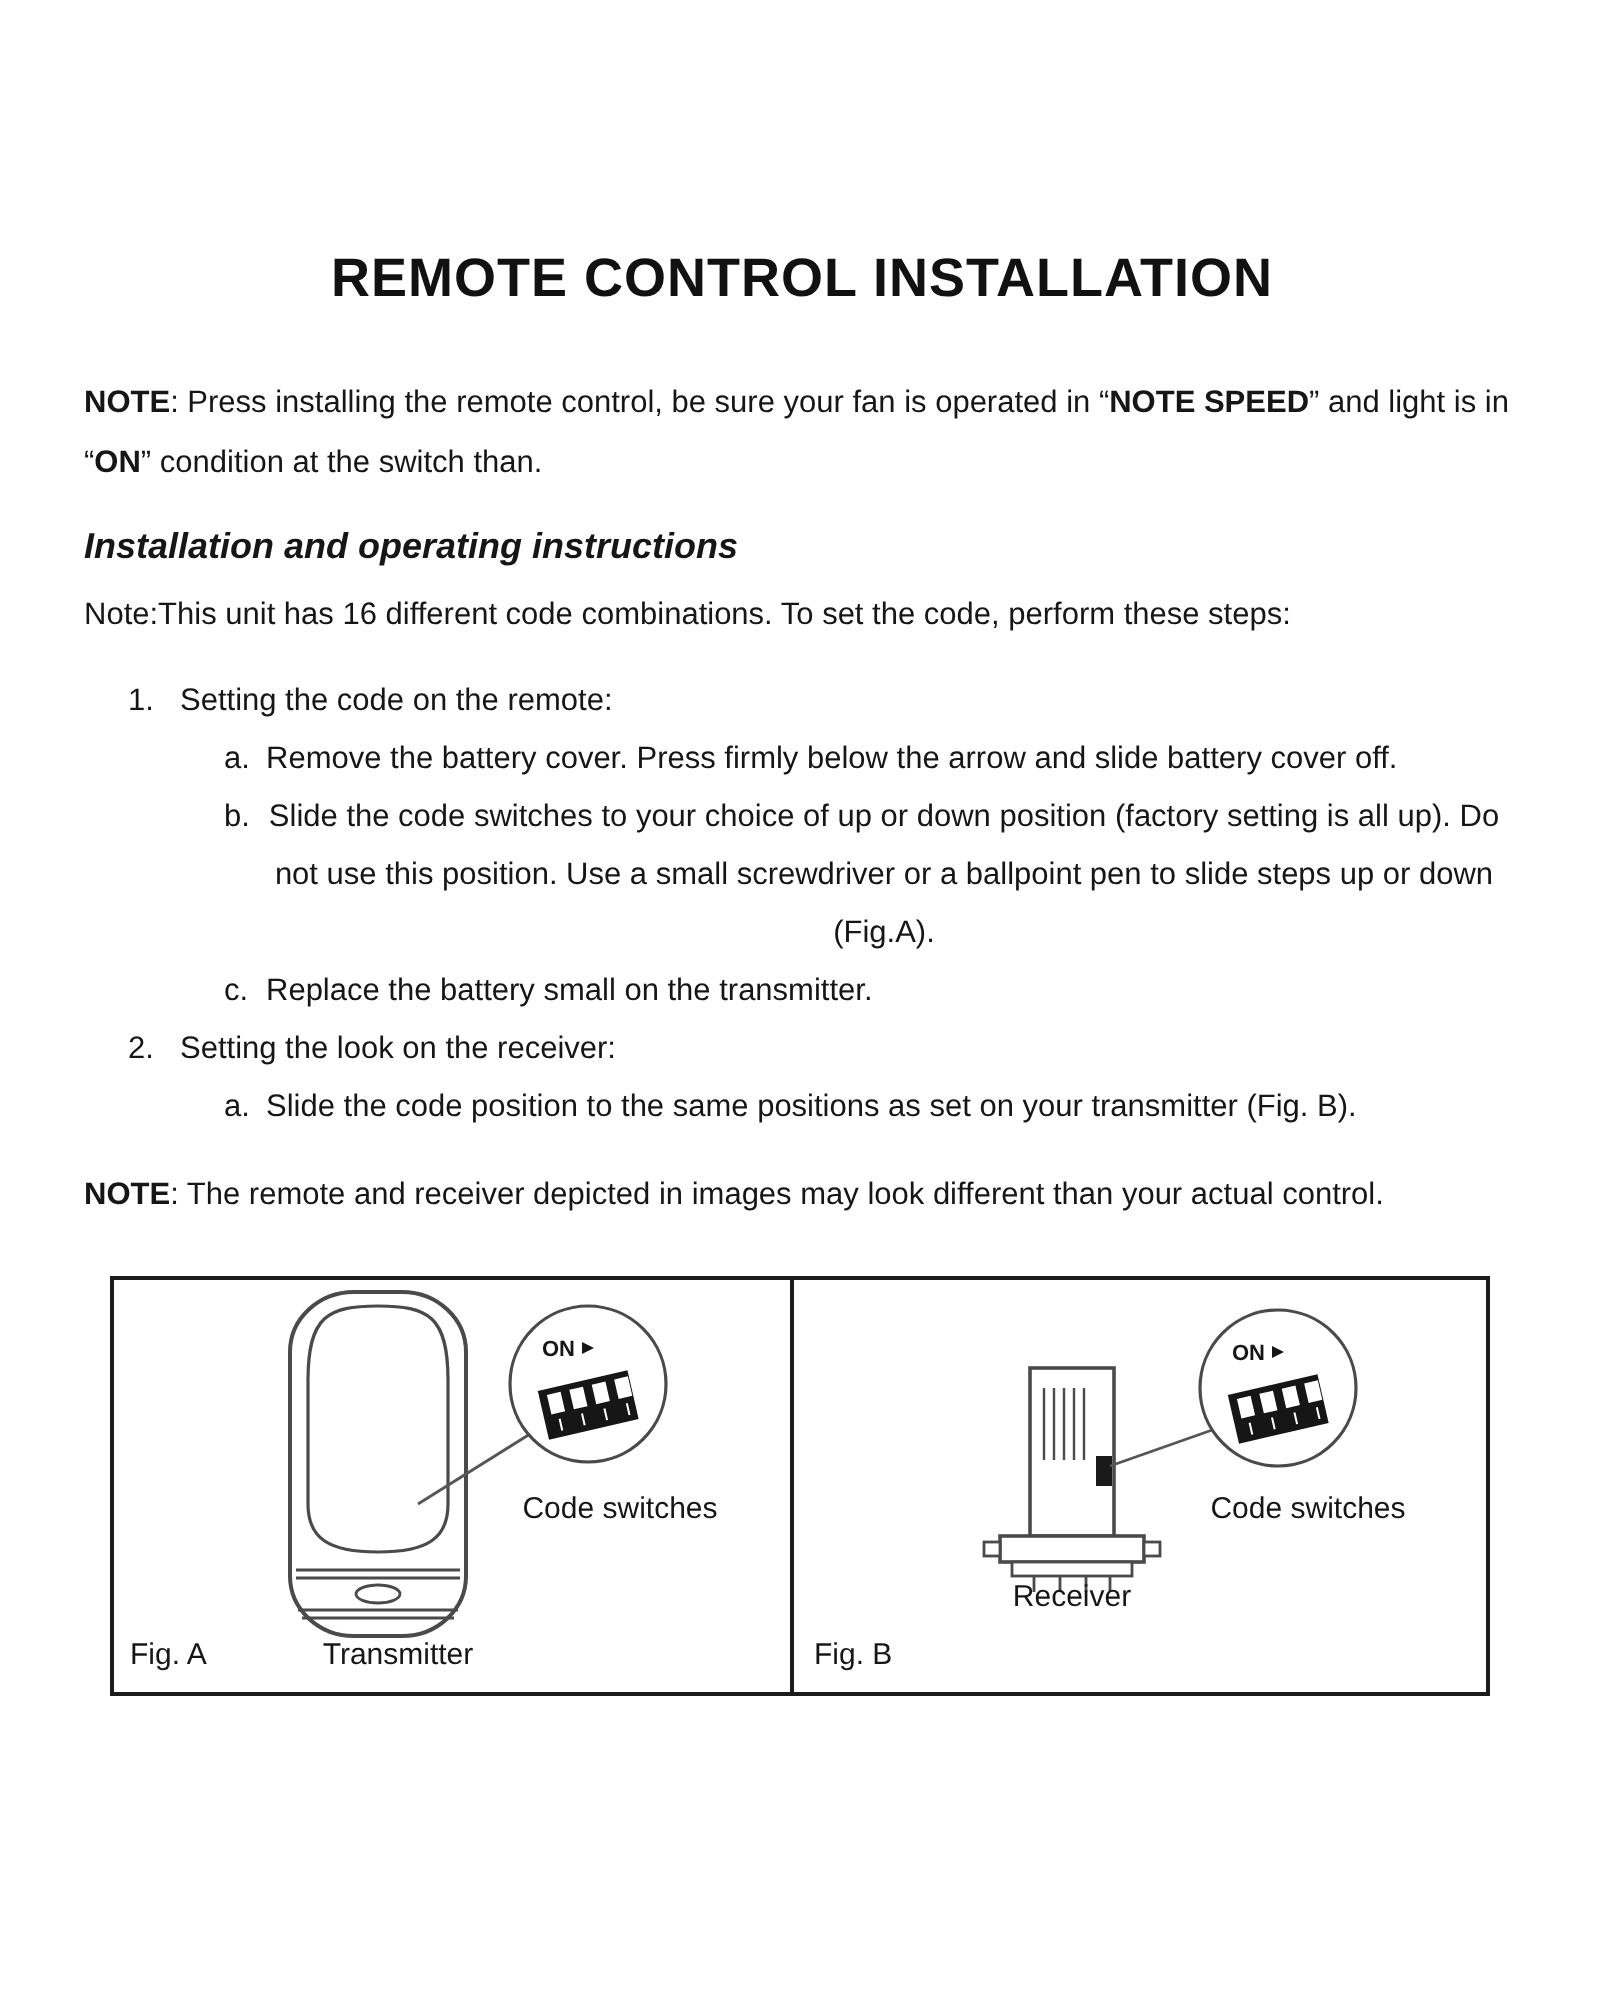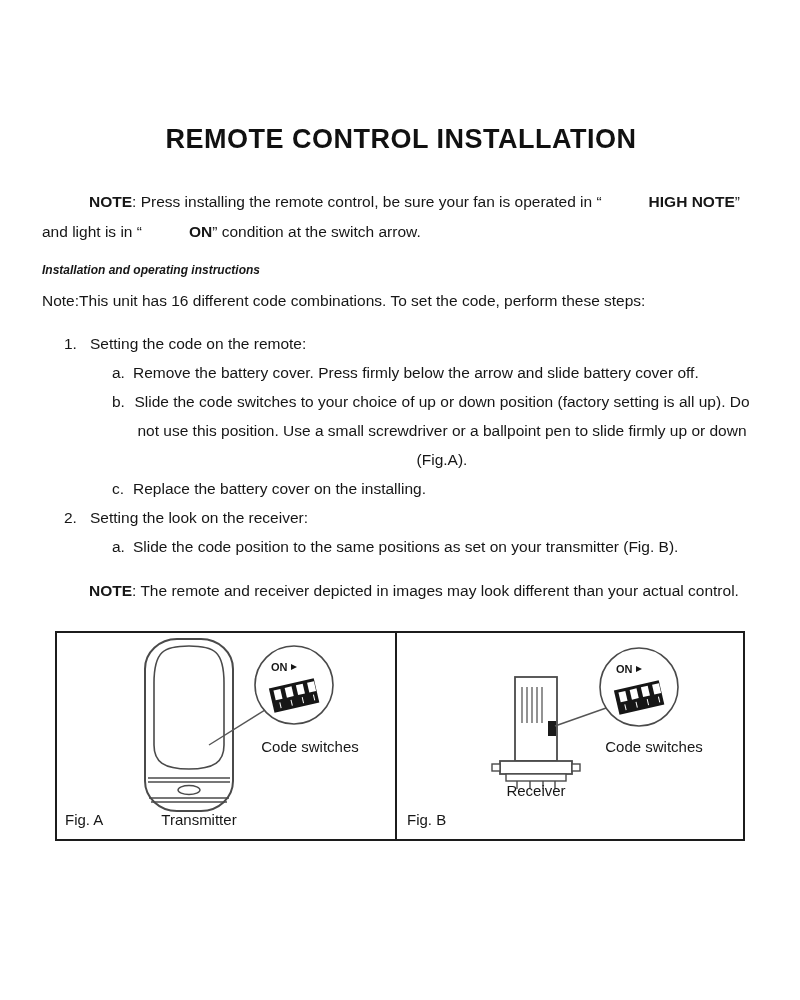--- a/index.html
+++ b/index.html
@@ -19,24 +19,24 @@
     font-weight: bold;
     letter-spacing: 0.5px;
     margin-bottom: 32px;
     color: #111;
   }
 
   p.note {
     font-size: 15.5px;
     line-height: 30px;
   }
-  p.note b { font-weight: bold; margin-left: 47px; }
+  p.note b { font-weight: bold; }
 
   h2.subheading {
-    font-size: 12px;
+    font-size: 18px;
     font-style: italic;
     font-weight: bold;
     margin-top: 16px;
   }
 
   p.intro {
     font-size: 15.5px;
     margin-top: 15px;
   }
 
@@ -73,42 +73,42 @@
   .fig-text { font-size: 15px; }
   .on-text { font-size: 11px; font-weight: bold; }
 </style>
 </head>
 <body>
 
 <div class="page">
 
   <h1 class="title">REMOTE CONTROL INSTALLATION</h1>
 
-  <p class="note"><b>NOTE</b><span>: Press installing the remote control, be sure your fan is operated in “</span><b>HIGH NOTE</b><span>” and light is in “</span><b>ON</b><span>” condition at the switch arrow.</span></p>
+  <p class="note"><b>NOTE</b><span>: Press installing the remote control, be sure your fan is operated in “</span><b>NOTE SPEED</b><span>” and light is in “</span><b>ON</b><span>” condition at the switch than.</span></p>
 
   <h2 class="subheading">Installation and operating instructions</h2>
 
   <p class="intro">Note:This unit has 16 different code combinations. To set the code, perform these steps:</p>
 
   <div class="list">
     <div class="step">
       <span class="num">1.</span>
       <span class="txt">Setting the code on the remote:</span>
     </div>
     <div class="sub">
       <span class="letter">a.</span>
       <span class="txt">Remove the battery cover. Press firmly below the arrow and slide battery cover off.</span>
     </div>
     <div class="sub">
       <span class="letter">b.</span>
-      <span class="txt">Slide the code switches to your choice of up or down position (factory setting is all up). Do not use this position. Use a small screwdriver or a ballpoint pen to slide firmly up or down (Fig.A).</span>
+      <span class="txt">Slide the code switches to your choice of up or down position (factory setting is all up). Do not use this position. Use a small screwdriver or a ballpoint pen to slide steps up or down (Fig.A).</span>
     </div>
     <div class="sub">
       <span class="letter">c.</span>
-      <span class="txt">Replace the battery cover on the installing.</span>
+      <span class="txt">Replace the battery small on the transmitter.</span>
     </div>
     <div class="step">
       <span class="num">2.</span>
       <span class="txt">Setting the look on the receiver:</span>
     </div>
     <div class="sub">
       <span class="letter">a.</span>
       <span class="txt">Slide the code position to the same positions as set on your transmitter (Fig. B).</span>
     </div>
   </div>

